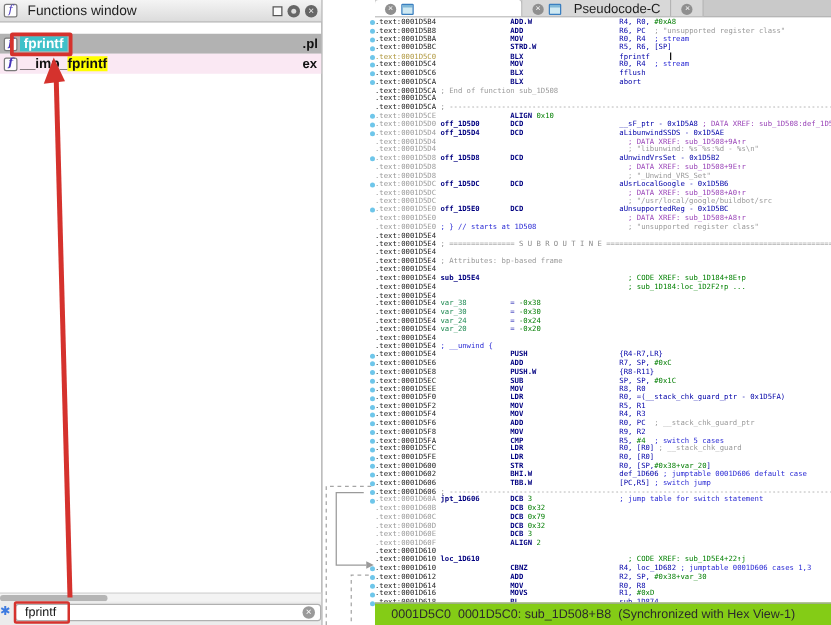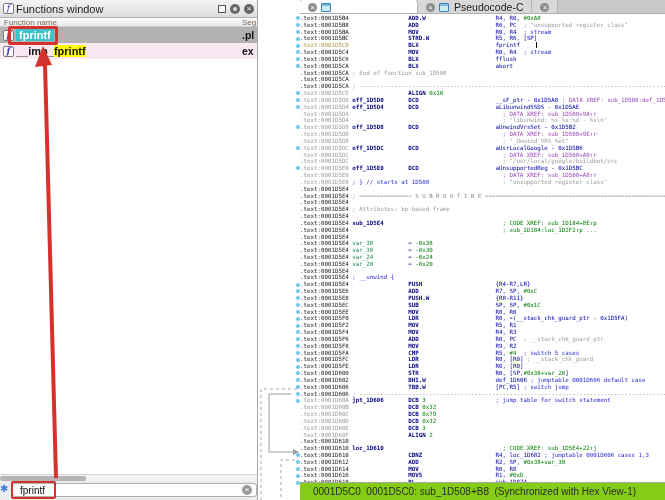--- a/index.html
+++ b/index.html
@@ -6,21 +6,21 @@
     font-family:"Liberation Sans",sans-serif;}
   *{box-sizing:border-box;}
   :root{--red:#d5322d;--cyan:#3fc1c9;--yellow:#ffff00;--selrow:#b2b2b2;--altrow:#fae8f3;--dot:#6ec6ea;}
 
   
   .fpanel{position:absolute;left:0;top:0;width:258px;height:500px;background:#fff;
     border-right:1px solid #a8a8a8;}
   .fw-title{position:absolute;left:0;top:0;width:100%;height:18px;
     background:linear-gradient(#f4f4f4,#dcdcdc);border-bottom:1px solid #b2b2b2;
     display:flex;align-items:center;padding:0 3px;}
-  .fw-title .ttl{font-size:11px;color:#222;margin-left:2px;flex:1;}
+  .fw-title .ttl{font-size:11px;color:#222;margin-left:8px;flex:1;}
   .ficon{display:inline-block;width:11px;height:11px;border:1px solid #7a7a7a;border-radius:2px;
     background:#fdfdfd;font-family:"DejaVu Serif",serif;font-style:italic;font-size:9px;
     line-height:9px;color:#4433bb;text-align:center;}
   .winbtn{display:inline-block;margin-left:4px;}
   .btn-restore{width:8px;height:8px;border:1.3px solid #555;background:#fafafa;}
   .btn-circle{width:10px;height:10px;border-radius:50%;background:#666;position:relative;}
   .btn-circle::after{content:"";position:absolute;left:3px;top:3px;width:4px;height:4px;
     border-radius:50%;background:#ddd;}
   .btn-close{width:10px;height:10px;border-radius:50%;background:#666;color:#eee;
     font-size:8px;line-height:10px;text-align:center;}
@@ -59,21 +59,21 @@
   .tabbar{position:absolute;left:0;top:0;width:365px;height:14px;background:#c9c9c9;
     border-bottom:1px solid #b0b0b0;display:flex;overflow:hidden;}
   .tab{height:14px;display:flex;align-items:center;background:#d8d8d8;border-right:1px solid #b4b4b4;
     padding:0 8px;flex:none;}
   .tab.active{background:#fff;border-top-left-radius:3px;border-top-right-radius:3px;width:118px;}
   .tab.partial{width:26px;padding-right:0;}
   .tab-close{width:9px;height:9px;border-radius:50%;background:#8f8f8f;color:#fff;font-size:7px;
     line-height:9px;text-align:center;flex:none;}
   .tab-doc{width:10px;height:9px;border:1px solid #3a7fc0;background:#cfe9f2;box-shadow:inset 0 2px #7fb8d8;
     margin-left:4px;border-radius:1px;flex:none;}
-  .tab-label{font-size:10.5px;color:#1c1c1c;margin-left:5px;white-space:nowrap;}
+  .tab-label{font-size:10.5px;color:#1c1c1c;margin-left:10px;white-space:nowrap;}
 
   .code{position:absolute;left:0;top:14px;width:365px;height:468px;overflow:hidden;background:#fff;
     font-family:"DejaVu Sans Mono",monospace;font-size:5.8px;}
   .code .line{white-space:pre;height:6.83px;line-height:6.83px;}
   .code .line:first-child{margin-top:1px;}
   .s-a{color:#222}.s-ag{color:#9a9a9a}.s-ac{color:#b0983f}
   .s-lb{color:#000080;font-weight:bold}.s-mn{color:#000080;font-weight:bold}
   .s-op{color:#0000a8}.s-im{color:#007d00}.s-nm{color:#0000a8}
   .s-cb{color:#2a2ad4}.s-cg{color:#9a9a9a}.s-cx{color:#9a45b8}.s-cgr{color:#008000}
   .s-vg{color:#1f8a53}.s-sep{color:#8a8a8a}
@@ -86,24 +86,20 @@
 </head>
 <body>
 
 <div class="fpanel">
   <div class="fw-title">
     <span class="ficon">f</span>
     <span class="ttl">Functions window</span>
     <span class="winbtn btn-restore"></span>
     <span class="winbtn btn-circle"></span>
     <span class="winbtn btn-close">×</span>
-  </div>
-  <div class="fw-header">
-    <span class="c1">Function name</span>
-    <span class="c2">Seg</span>
   </div>
   <div class="frow row1">
     <span class="ficon">f</span>
     <span class="match-cyan">fprintf</span>
     <span class="seg">.pl</span>
   </div>
   <div class="frow row2">
     <span class="ficon">f</span>
     <span class="pfx">__imp_</span>
       <span class="match-yellow">fprintf</span>

